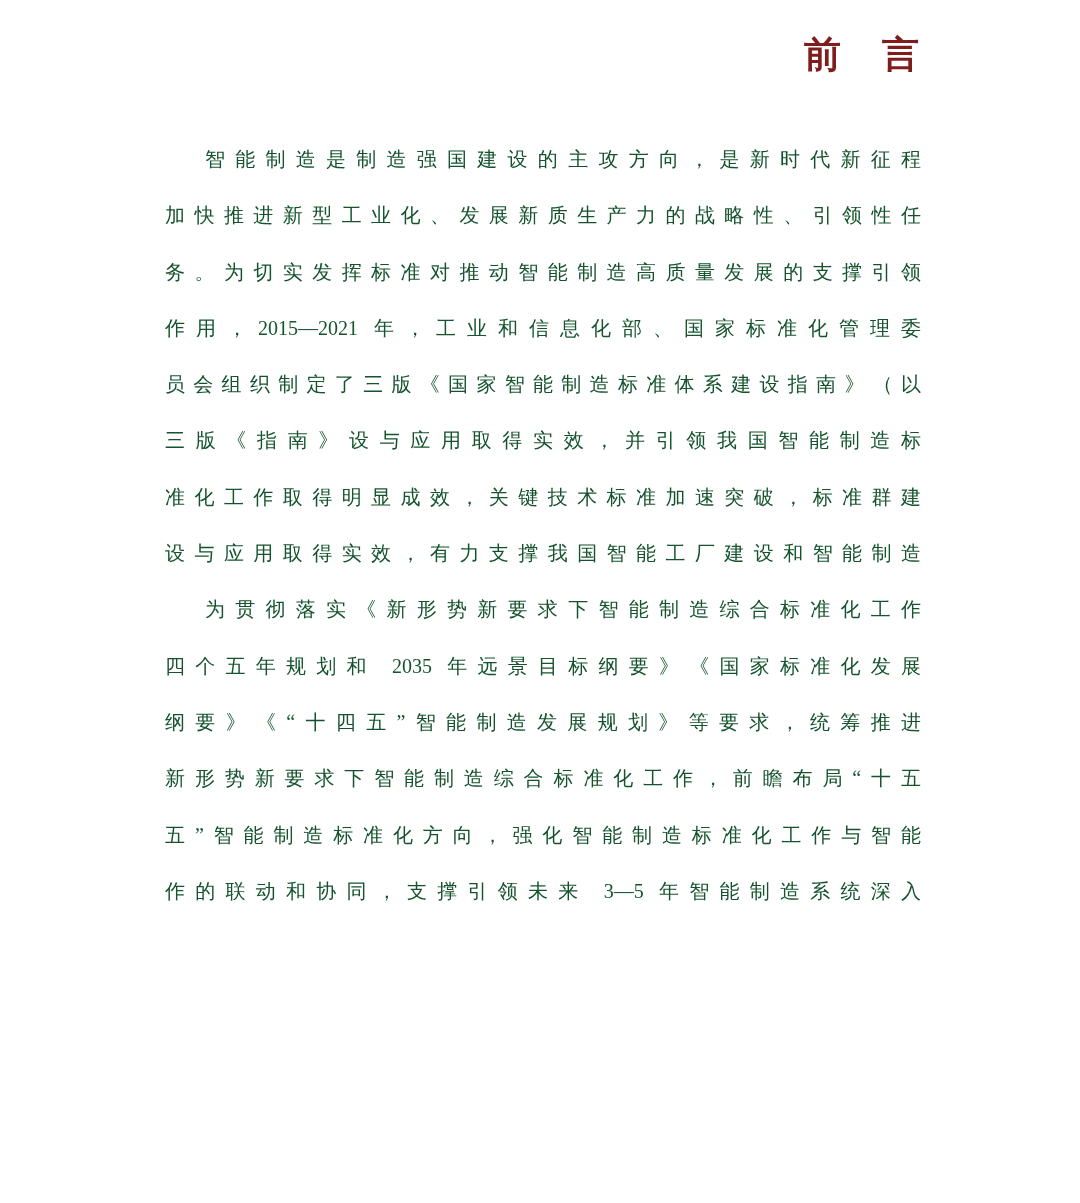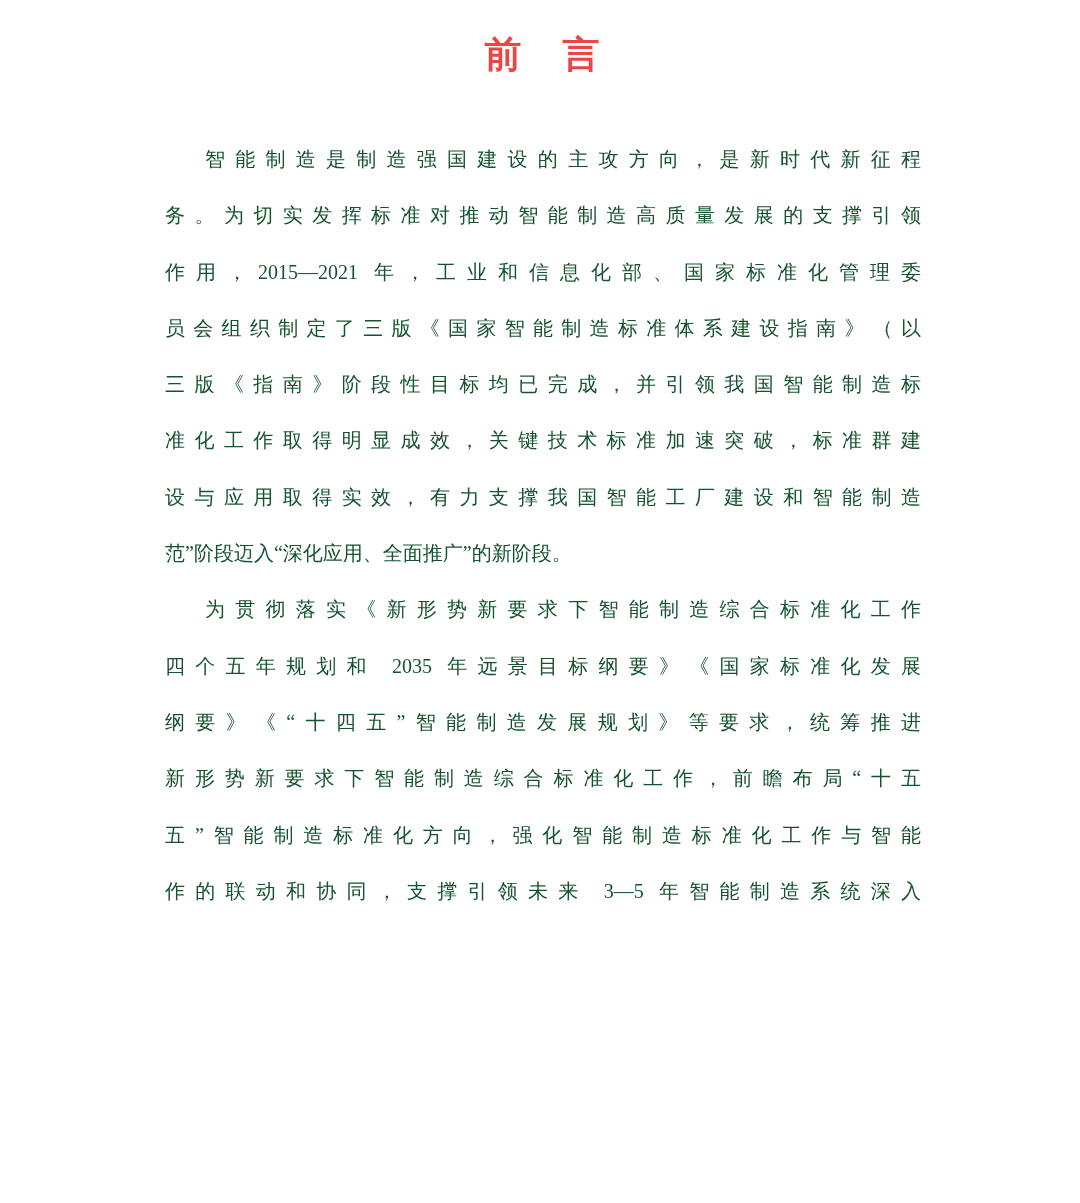--- a/index.html
+++ b/index.html
@@ -14,26 +14,26 @@
     background: #ffffff;
     overflow: hidden;
     font-family: "Liberation Serif", "DejaVu Serif", serif;
   }
   .doc-title {
     position: absolute;
     top: 34px;
     left: 165px;
     width: 756px;
     margin: 0;
-    text-align: center;
+    text-align: right;
     font-family: "Liberation Sans", "DejaVu Sans", sans-serif;
     font-weight: 700;
     font-size: 37px;
     line-height: 42px;
-    color: #ef4444;
+    color: #7f1d1d;
     letter-spacing: 2px;
   }
   .doc-body {
     position: absolute;
     top: 131px;
     left: 165px;
     width: 756px;
     color: #14532d;
     font-size: 20px;
   }
@@ -52,27 +52,27 @@
     text-align-last: left;
   }
 </style>
 </head>
 <body>
 
 <div class="page">
   <h1 class="doc-title">前　言</h1>
   <div class="doc-body" id="doc-body">
       <div class="line indent">智能制造是制造强国建设的主攻方向，是新时代新征程</div>
+      <div class="line">加快推进新型工业化、发展新质生产力的战略性、引领性任</div>
       <div class="line">务。为切实发挥标准对推动智能制造高质量发展的支撑引领</div>
       <div class="line">作用，2015—2021 年，工业和信息化部、国家标准化管理委</div>
       <div class="line">员会组织制定了三版《国家智能制造标准体系建设指南》（以</div>
-      <div class="line">三版《指南》阶段性目标均已完成，并引领我国智能制造标</div>
+      <div class="line">三版《指南》设与应用取得实效，并引领我国智能制造标</div>
       <div class="line">准化工作取得明显成效，关键技术标准加速突破，标准群建</div>
       <div class="line">设与应用取得实效，有力支撑我国智能工厂建设和智能制造</div>
-      <div class="line para-end">范”阶段迈入“深化应用、全面推广”的新阶段。</div>
       <div class="line indent">为贯彻落实《新形势新要求下智能制造综合标准化工作</div>
       <div class="line">四个五年规划和 2035 年远景目标纲要》《国家标准化发展</div>
       <div class="line">纲要》《“十四五”智能制造发展规划》等要求，统筹推进</div>
       <div class="line">新形势新要求下智能制造综合标准化工作，前瞻布局“十五</div>
       <div class="line">五”智能制造标准化方向，强化智能制造标准化工作与智能</div>
       <div class="line">作的联动和协同，支撑引领未来 3—5 年智能制造系统深入</div>
     </div>
 </div>
 
 </body></html>

